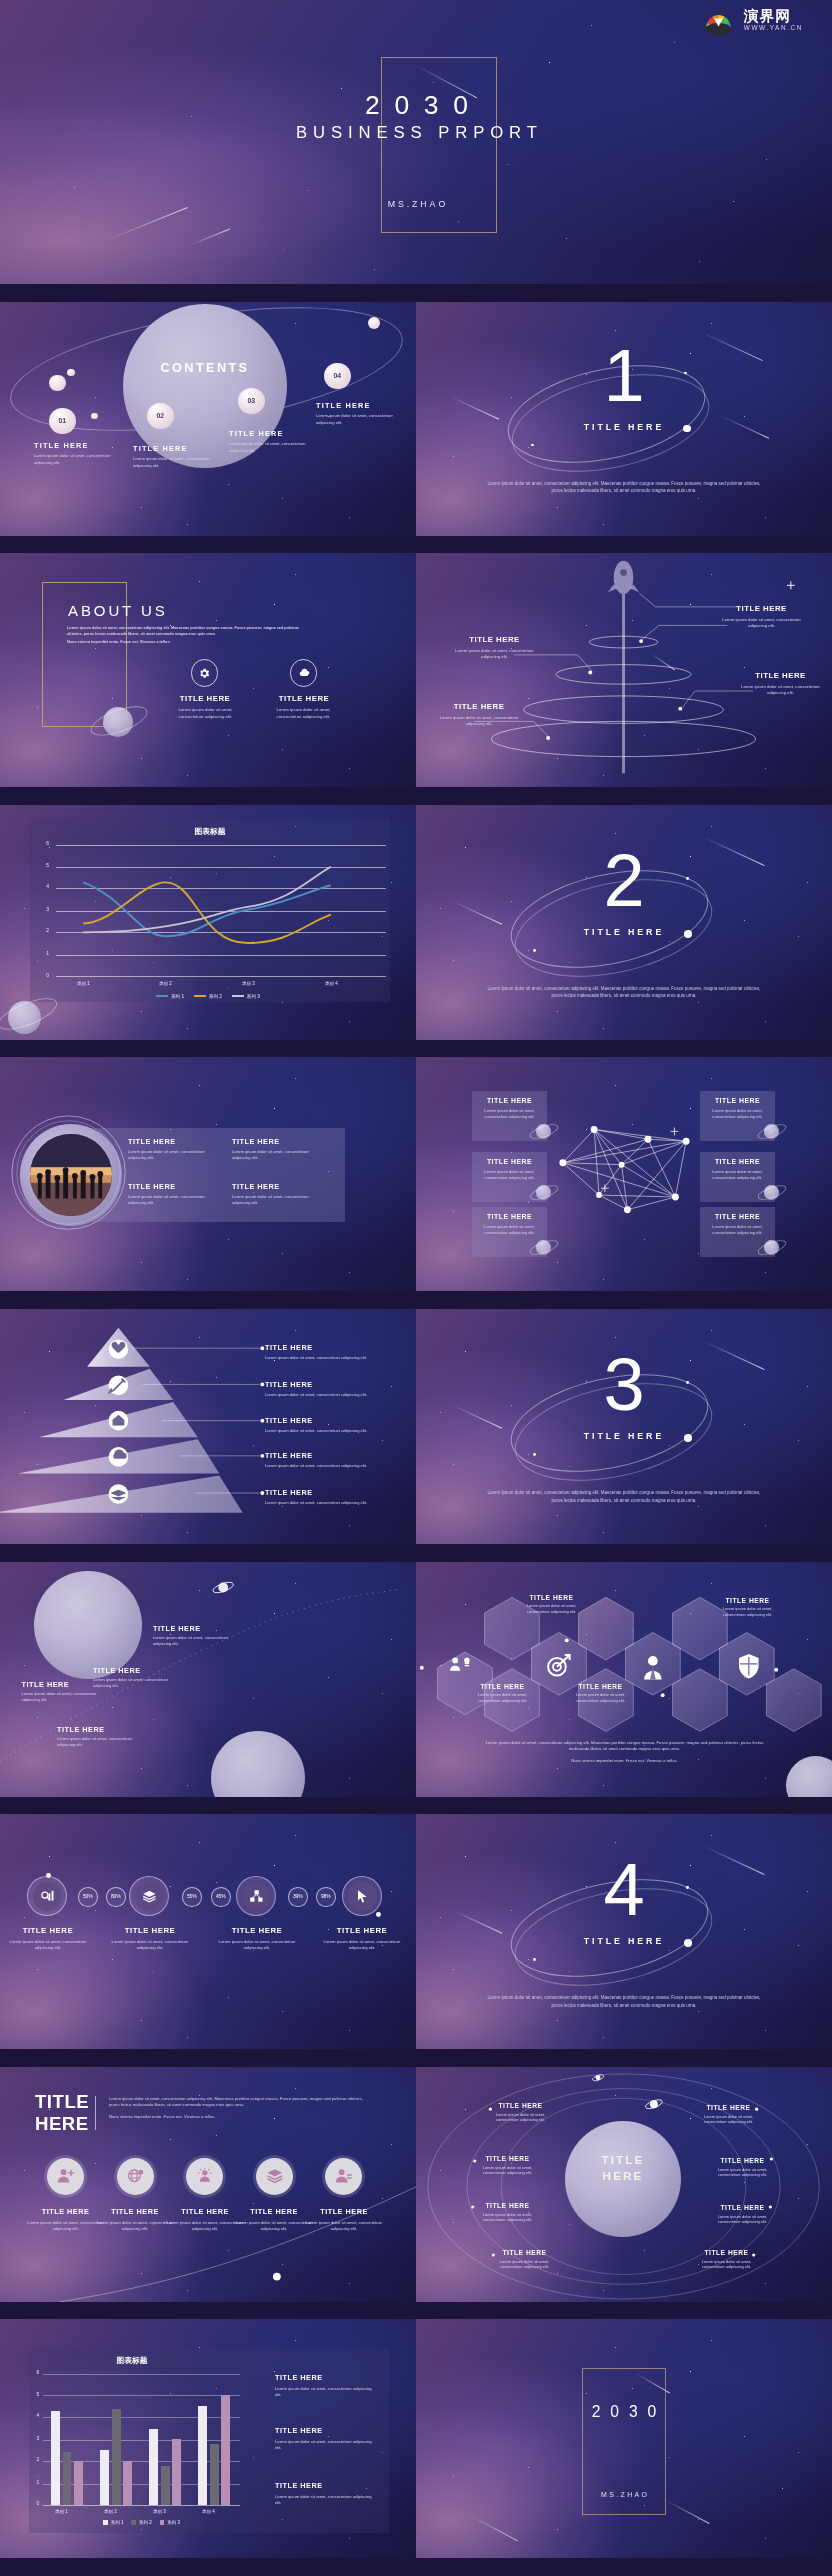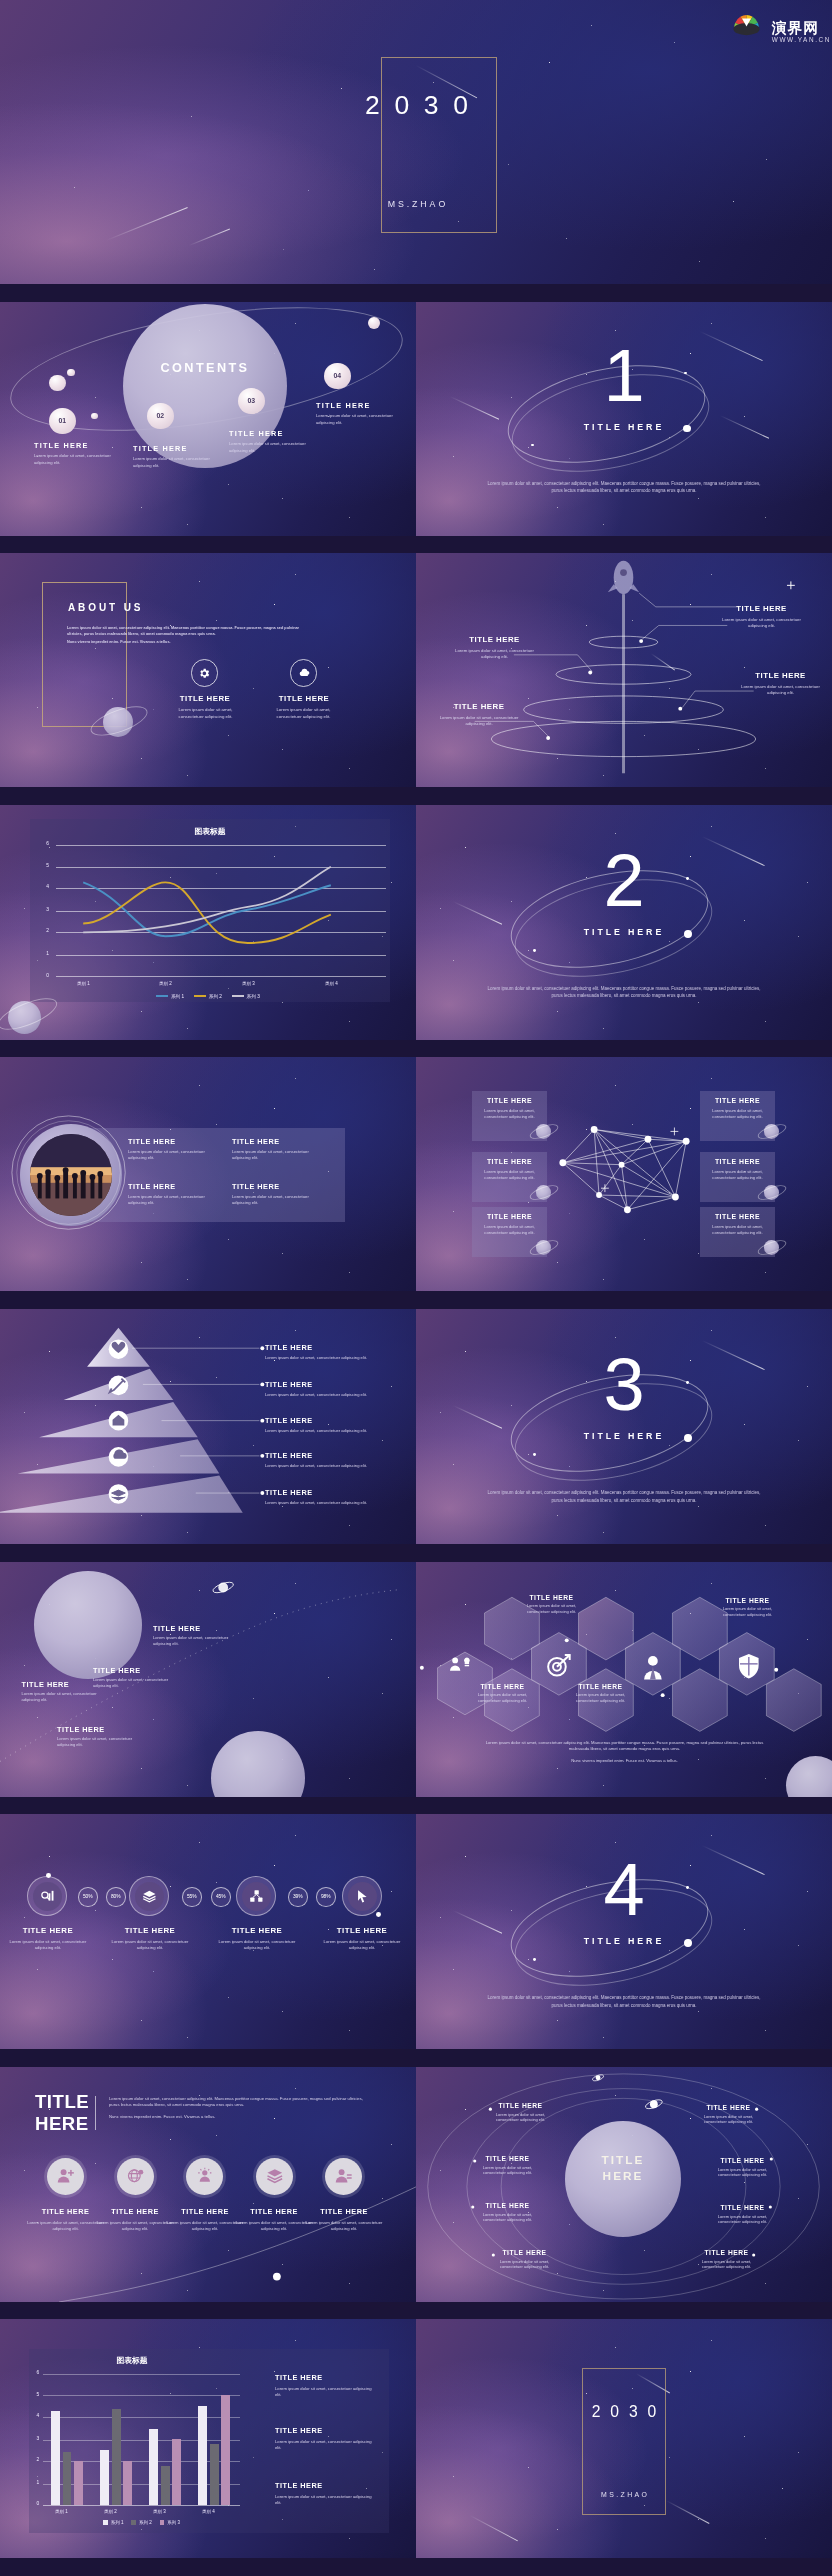--- a/index.html
+++ b/index.html
@@ -71,21 +71,21 @@
     color:#fff; font-size:26.5px; letter-spacing:14.7px; font-weight:300; text-indent:14.7px;
   }
   .t-sub{
     position:absolute; left:0; right:0; top:123px; text-align:center;
     color:#fff; font-size:16.7px; letter-spacing:5.9px; font-weight:300; text-indent:5.9px;
   }
   .t-author{
     position:absolute; left:0; right:0; top:199px; text-align:center;
     color:#e8e4f5; font-size:8.8px; letter-spacing:2.9px; font-weight:400; text-indent:2.9px;
   }
-  .watermark{ position:absolute; right:2px; top:7.8px; display:flex; align-items:flex-end; gap:8px; }
+  .watermark{ position:absolute; right:30px; top:7.8px; display:flex; align-items:flex-start; gap:8px; }
   .wm-logo{ width:35px; height:35px; position:relative; }
   .wm-txt{ color:#fff; }
   .wm-cn{ font-size:14.7px; letter-spacing:1px; font-weight:700; line-height:1.1;}
   .wm-en{ font-size:6.4px; letter-spacing:1.6px; color:#dcd7ea; }
 
   
   .ttl{ color:#fff; font-weight:700; letter-spacing:0.5px; }
   .body-txt{ color:#d8d3ec; line-height:1.45; }
 
   
@@ -182,20 +182,21 @@
   <div class="slide s-full">
     <div class="bg"></div>
     <div class="stars2"></div>
     <div class="shoot" style="left:206px;top:294px;width:0;"></div>
     <div class="shoot" style="left:416px;top:65px;width:69px;transform:rotate(28deg);"></div>
     <div class="shoot" style="left:106px;top:240px;width:88px;transform:rotate(-22deg);"></div>
     <div class="shoot" style="left:189px;top:245px;width:44px;transform:rotate(-22deg);"></div>
 
     <div class="title-frame"></div>
     <div class="t-year">2030</div>
+    <div class="t-sub">BUSINESS PRPORT</div>
     <div class="t-author">MS.ZHAO</div>
 
     <div class="watermark">
       <div class="wm-logo">
         <svg viewBox="0 0 40 40" width="35" height="35">
           <g transform="translate(20,22)">
             <path d="M0,0 L-13,-5 A14,14 0 0,1 -7,-12 Z" fill="#e23b3b"></path>
             <path d="M0,0 L-7,-12 A14,14 0 0,1 0,-14 Z" fill="#f08a1d"></path>
             <path d="M0,0 L0,-14 A14,14 0 0,1 7,-12 Z" fill="#f5c518"></path>
             <path d="M0,0 L7,-12 A14,14 0 0,1 13,-5 Z" fill="#4bb551"></path>
@@ -268,21 +269,21 @@
     <div class="shoot" style="left:34px;top:94px;width:54px;transform:rotate(25deg);"></div>
     <div class="bignum" style="top:37px;font-size:74px;line-height:74px;">1</div>
     <div class="numsub" style="top:120px;font-size:8.8px;">TITLE HERE</div>
     <div class="numpara" style="top:178px;">Lorem ipsum dolor sit amet, consectetuer adipiscing elit. Maecenas porttitor congue massa. Fusce posuere, magna sed pulvinar ultricies, purus lectus malesuada libero, sit amet commodo magna eros quis urna.</div>
   </div>
 
   <div class="slide s-half">
     <div class="bg"></div>
       <div class="stars2"></div>
     <div class="gold-frame" style="left:42px;top:29px;width:85px;height:145px;"></div>
-    <div class="ttl" style="position:absolute;left:68px;top:49px;font-size:10px;letter-spacing:2.9px;font-weight:700;">ABOUT US</div>
+    <div class="ttl" style="position:absolute;left:68px;top:49px;font-size:15px;letter-spacing:2.9px;font-weight:400;">ABOUT US</div>
     <div class="body-txt" style="position:absolute;left:67px;top:73px;width:235px;font-size:3.8px;font-weight:700;">Lorem ipsum dolor sit amet, consectetuer adipiscing elit. Maecenas porttitor congue massa. Fusce posuere, magna sed pulvinar ultricies, purus lectus malesuada libero, sit amet commodo magna eros quis urna.</div>
     <div class="body-txt" style="position:absolute;left:67px;top:87px;width:235px;font-size:3.8px;font-weight:700;">Nunc viverra imperdiet enim. Fusce est. Vivamus a tellus.</div>
 
     <div class="big-planet" style="left:103px;top:154px;width:30px;height:30px;"></div>
     <div class="orbit" style="left:89px;top:157px;width:60px;height:21.6px;transform:rotate(-20deg);"></div>
 
     <div class="icon-ring" style="left:191px;top:106px;width:27.4px;height:27.4px;">
       <svg class="svgicon" width="12.7" height="12.7" viewBox="0 0 24 24">
           <path fill="#fff" d="M19.1 12.9c0-.3.1-.6.1-.9s0-.6-.1-.9l2-1.6-2-3.5-2.4 1a7 7 0 0 0-1.6-.9l-.4-2.6h-4l-.4 2.6c-.6.2-1.1.5-1.6.9l-2.4-1-2 3.5 2 1.6c0 .3-.1.6-.1.9s0 .6.1.9l-2 1.6 2 3.5 2.4-1c.5.4 1 .7 1.6.9l.4 2.6h4l.4-2.6c.6-.2 1.1-.5 1.6-.9l2.4 1 2-3.5-2-1.6zM12 15.5a3.5 3.5 0 1 1 0-7 3.5 3.5 0 0 1 0 7z"></path>
         </svg>

